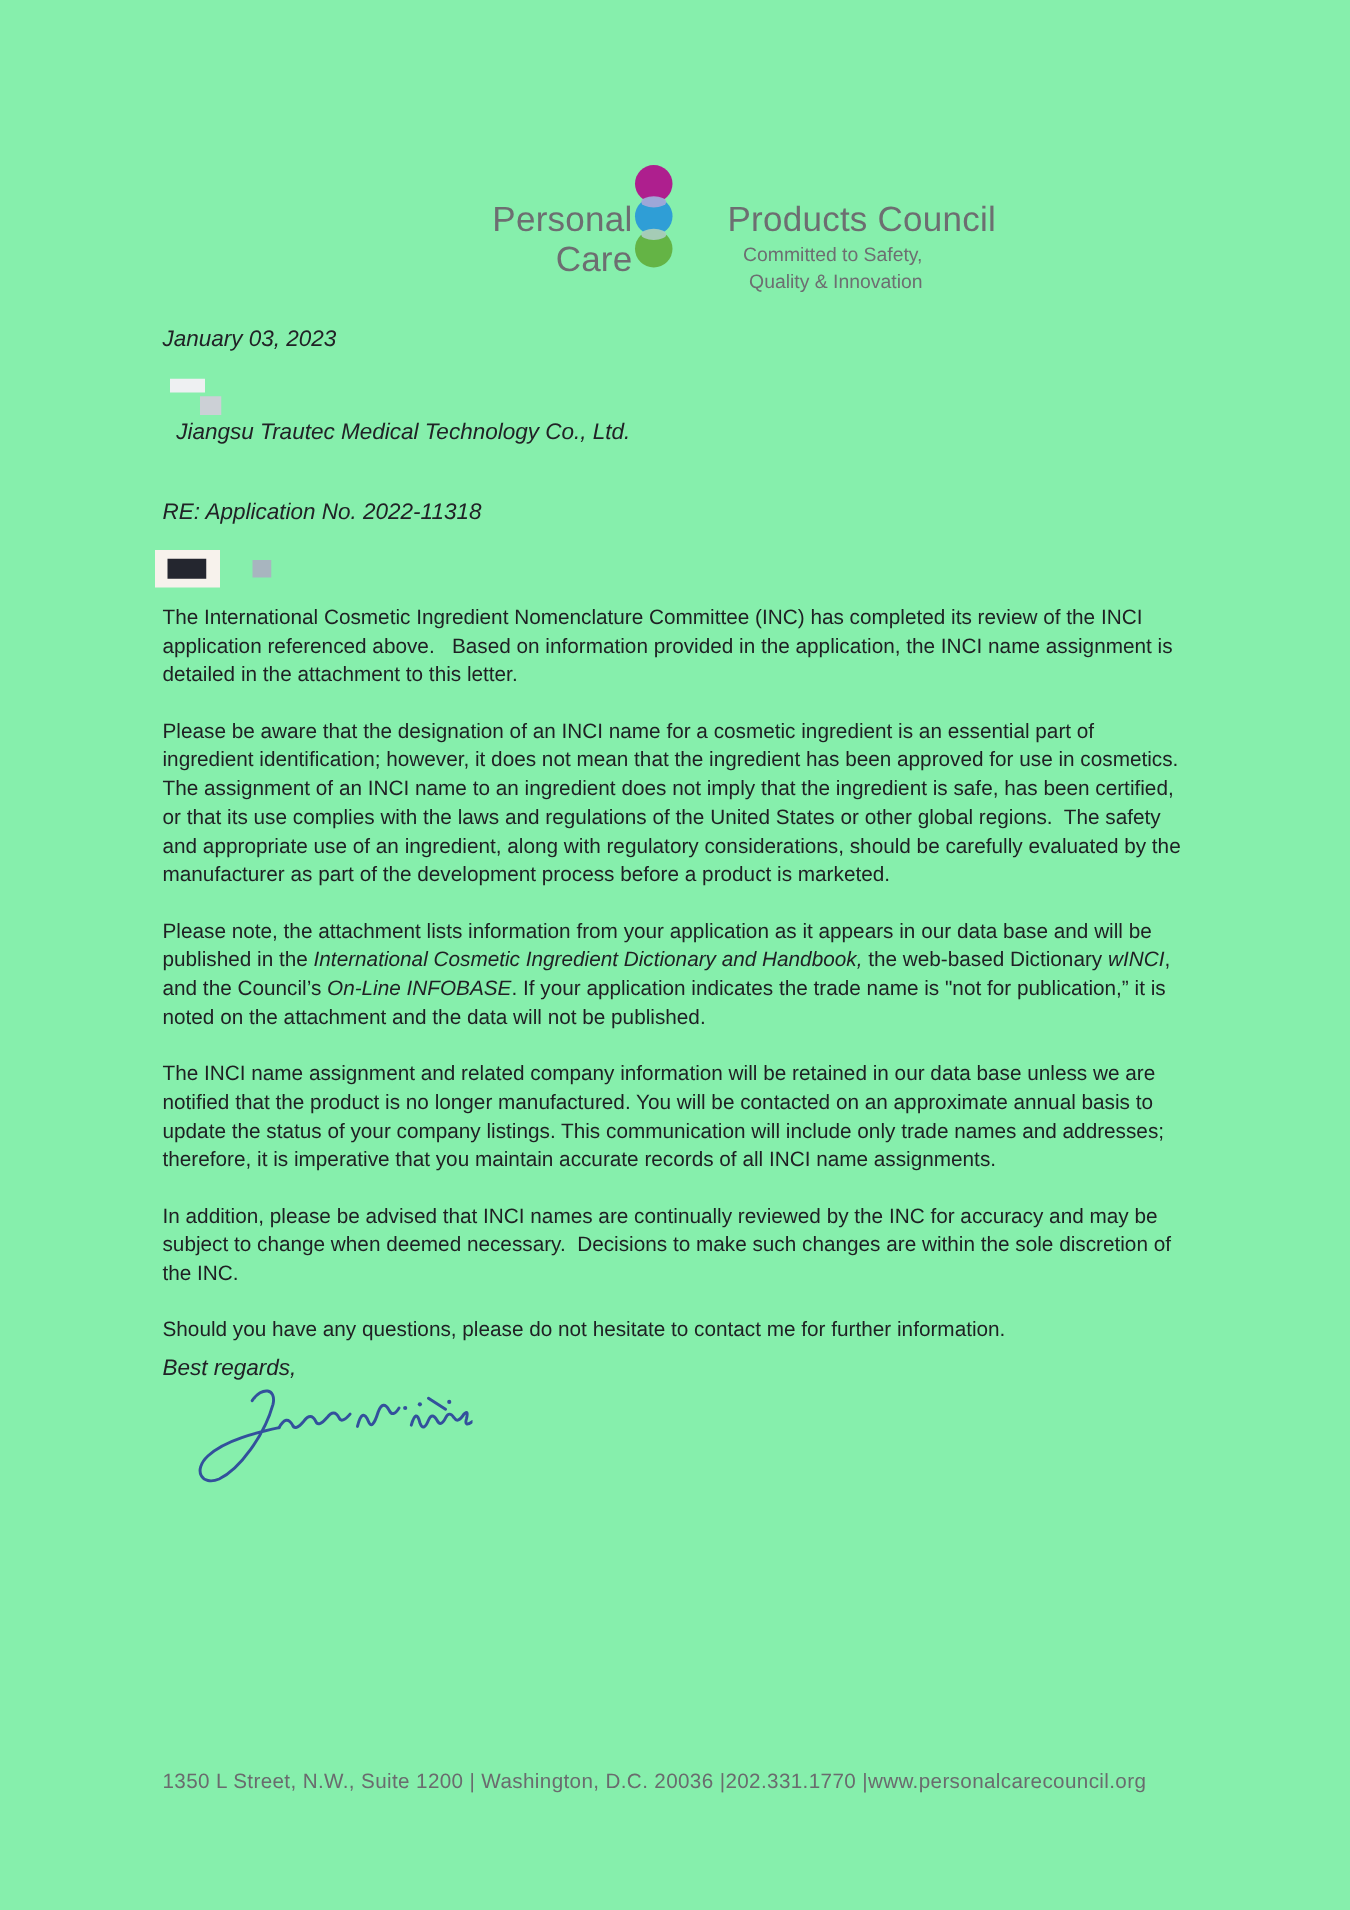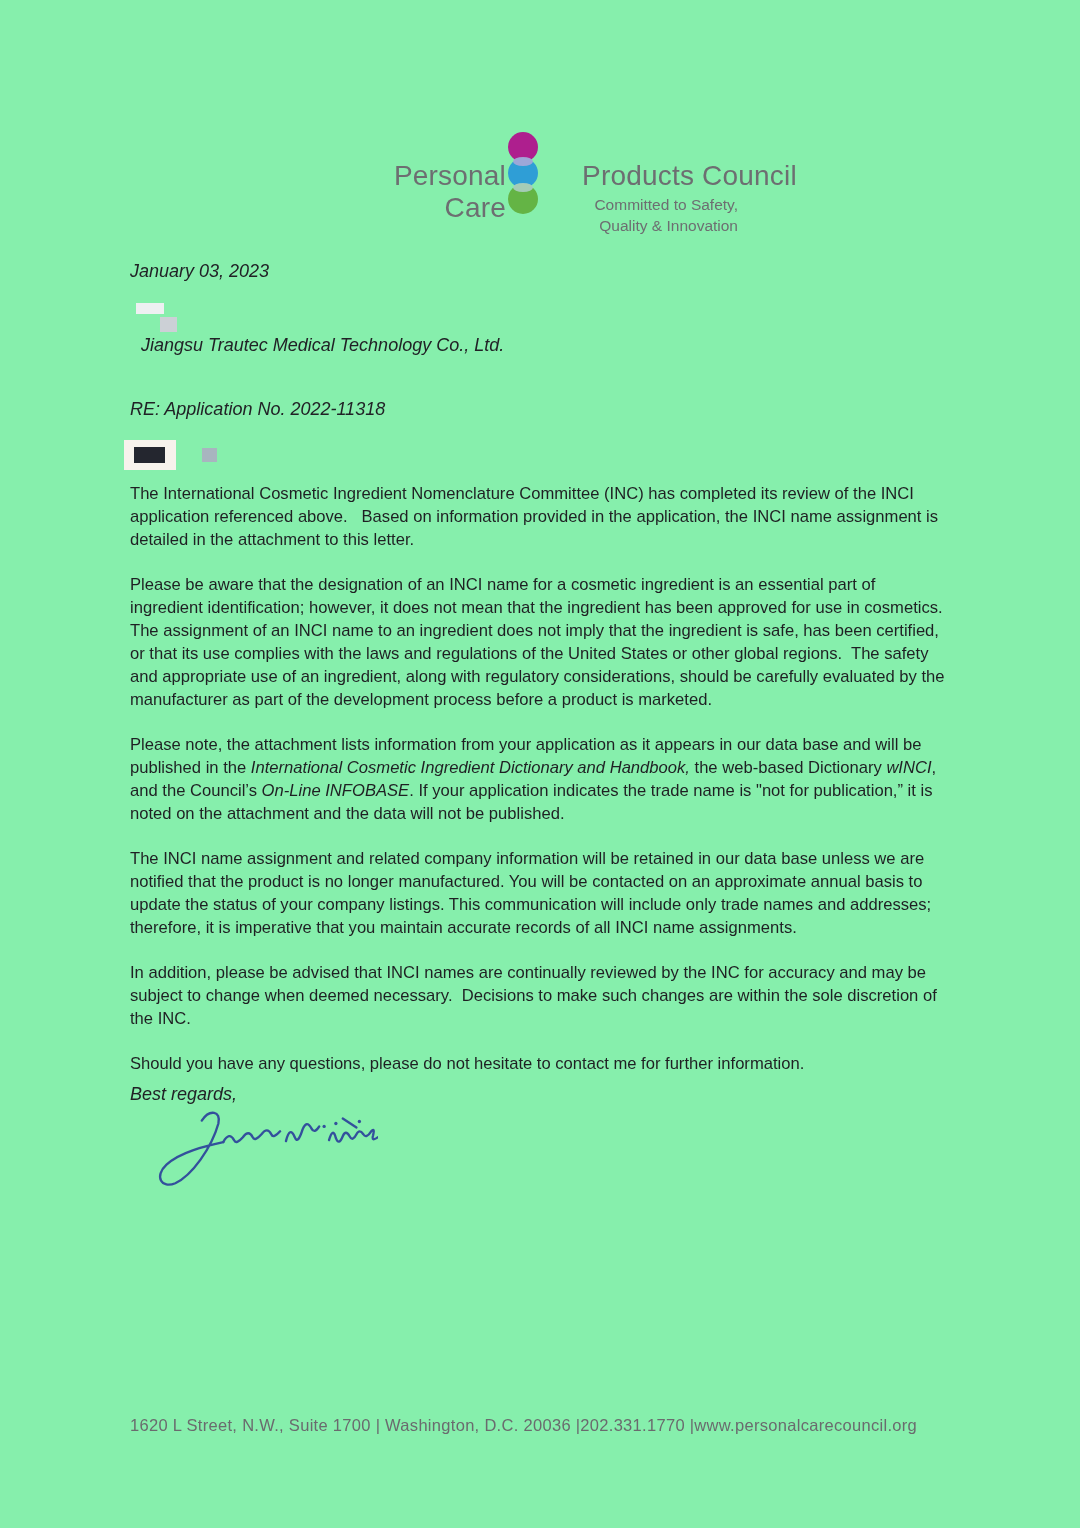--- a/index.html
+++ b/index.html
@@ -127,15 +127,15 @@
       </g>
       <g fill="#33509c" class="sig-ink-dots">
         <circle cx="185" cy="30" r="1.7"></circle>
         <circle cx="197" cy="27" r="1.7"></circle>
         <circle cx="221" cy="25" r="1.7"></circle>
       </g>
     </svg>
   </div>
 
 
-  <div class="footer-line">1620 L Street, N.W., Suite 1700 | Washington, D.C. 20036 |202.331.1770 |www.personalcarecouncil.org</div>
+  <div class="footer-line">1350 L Street, N.W., Suite 1200 | Washington, D.C. 20036 |202.331.1770 |www.personalcarecouncil.org</div>
 
 </div>
 
 </body></html>

